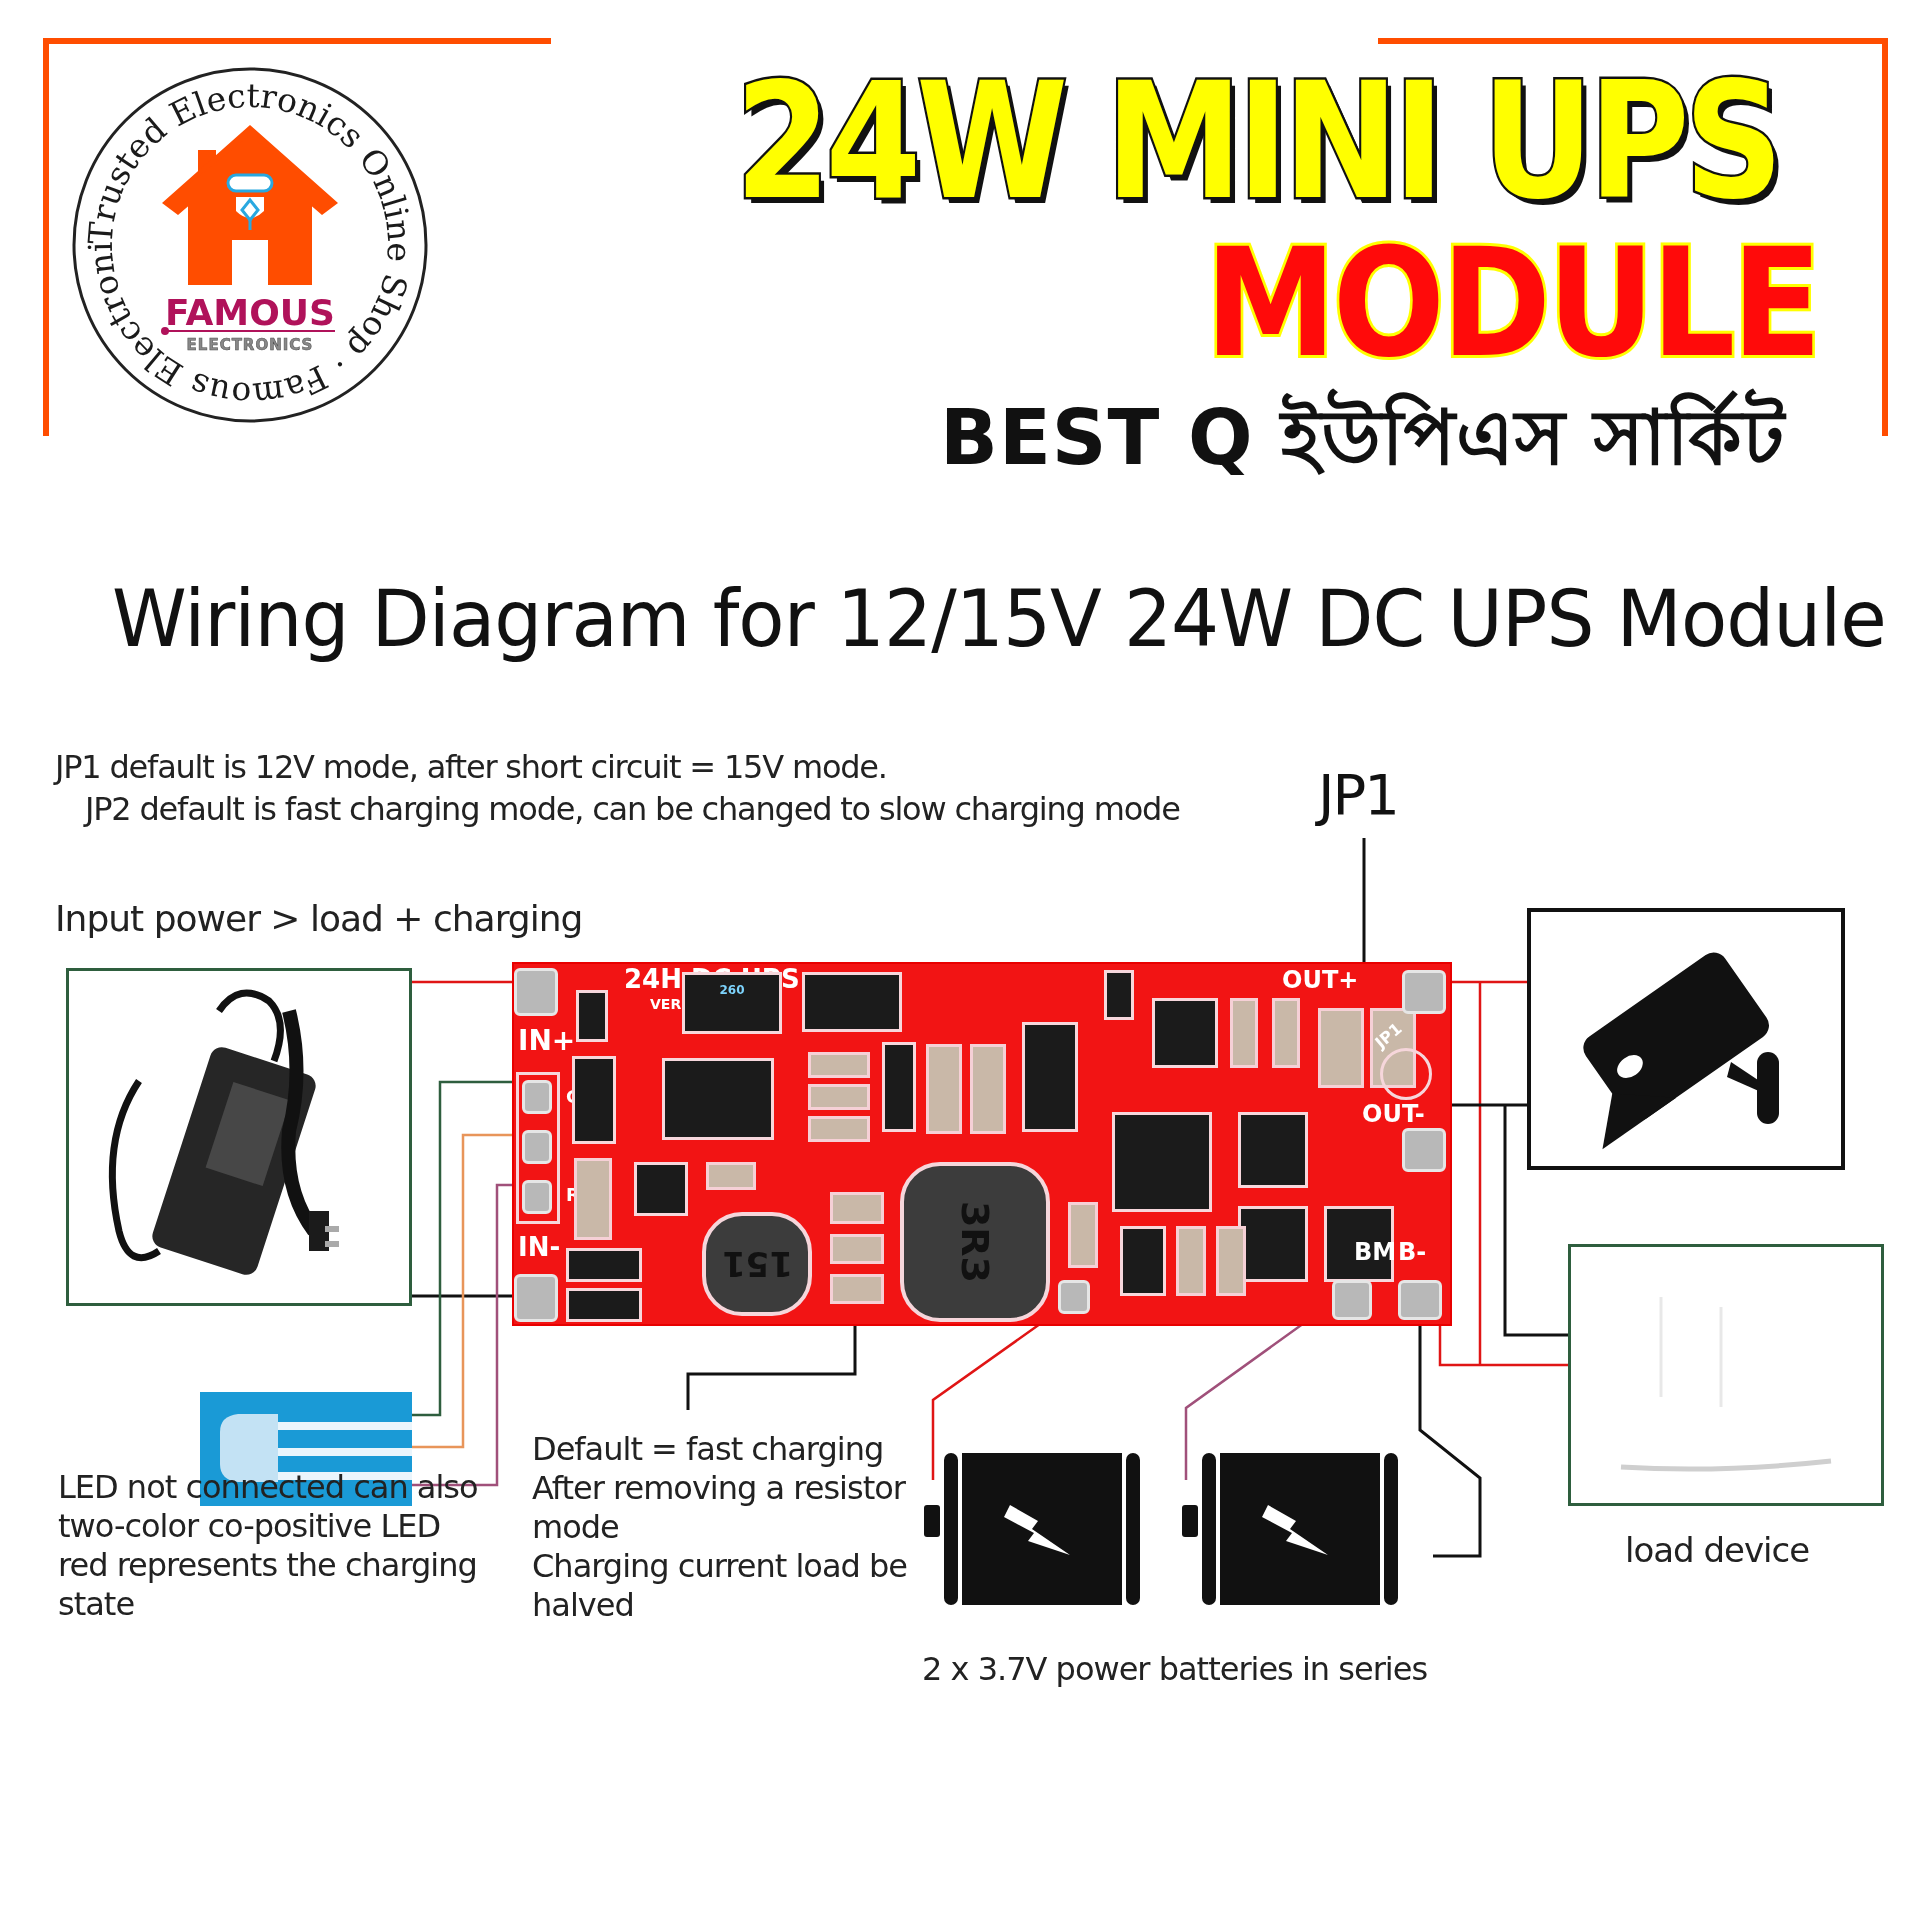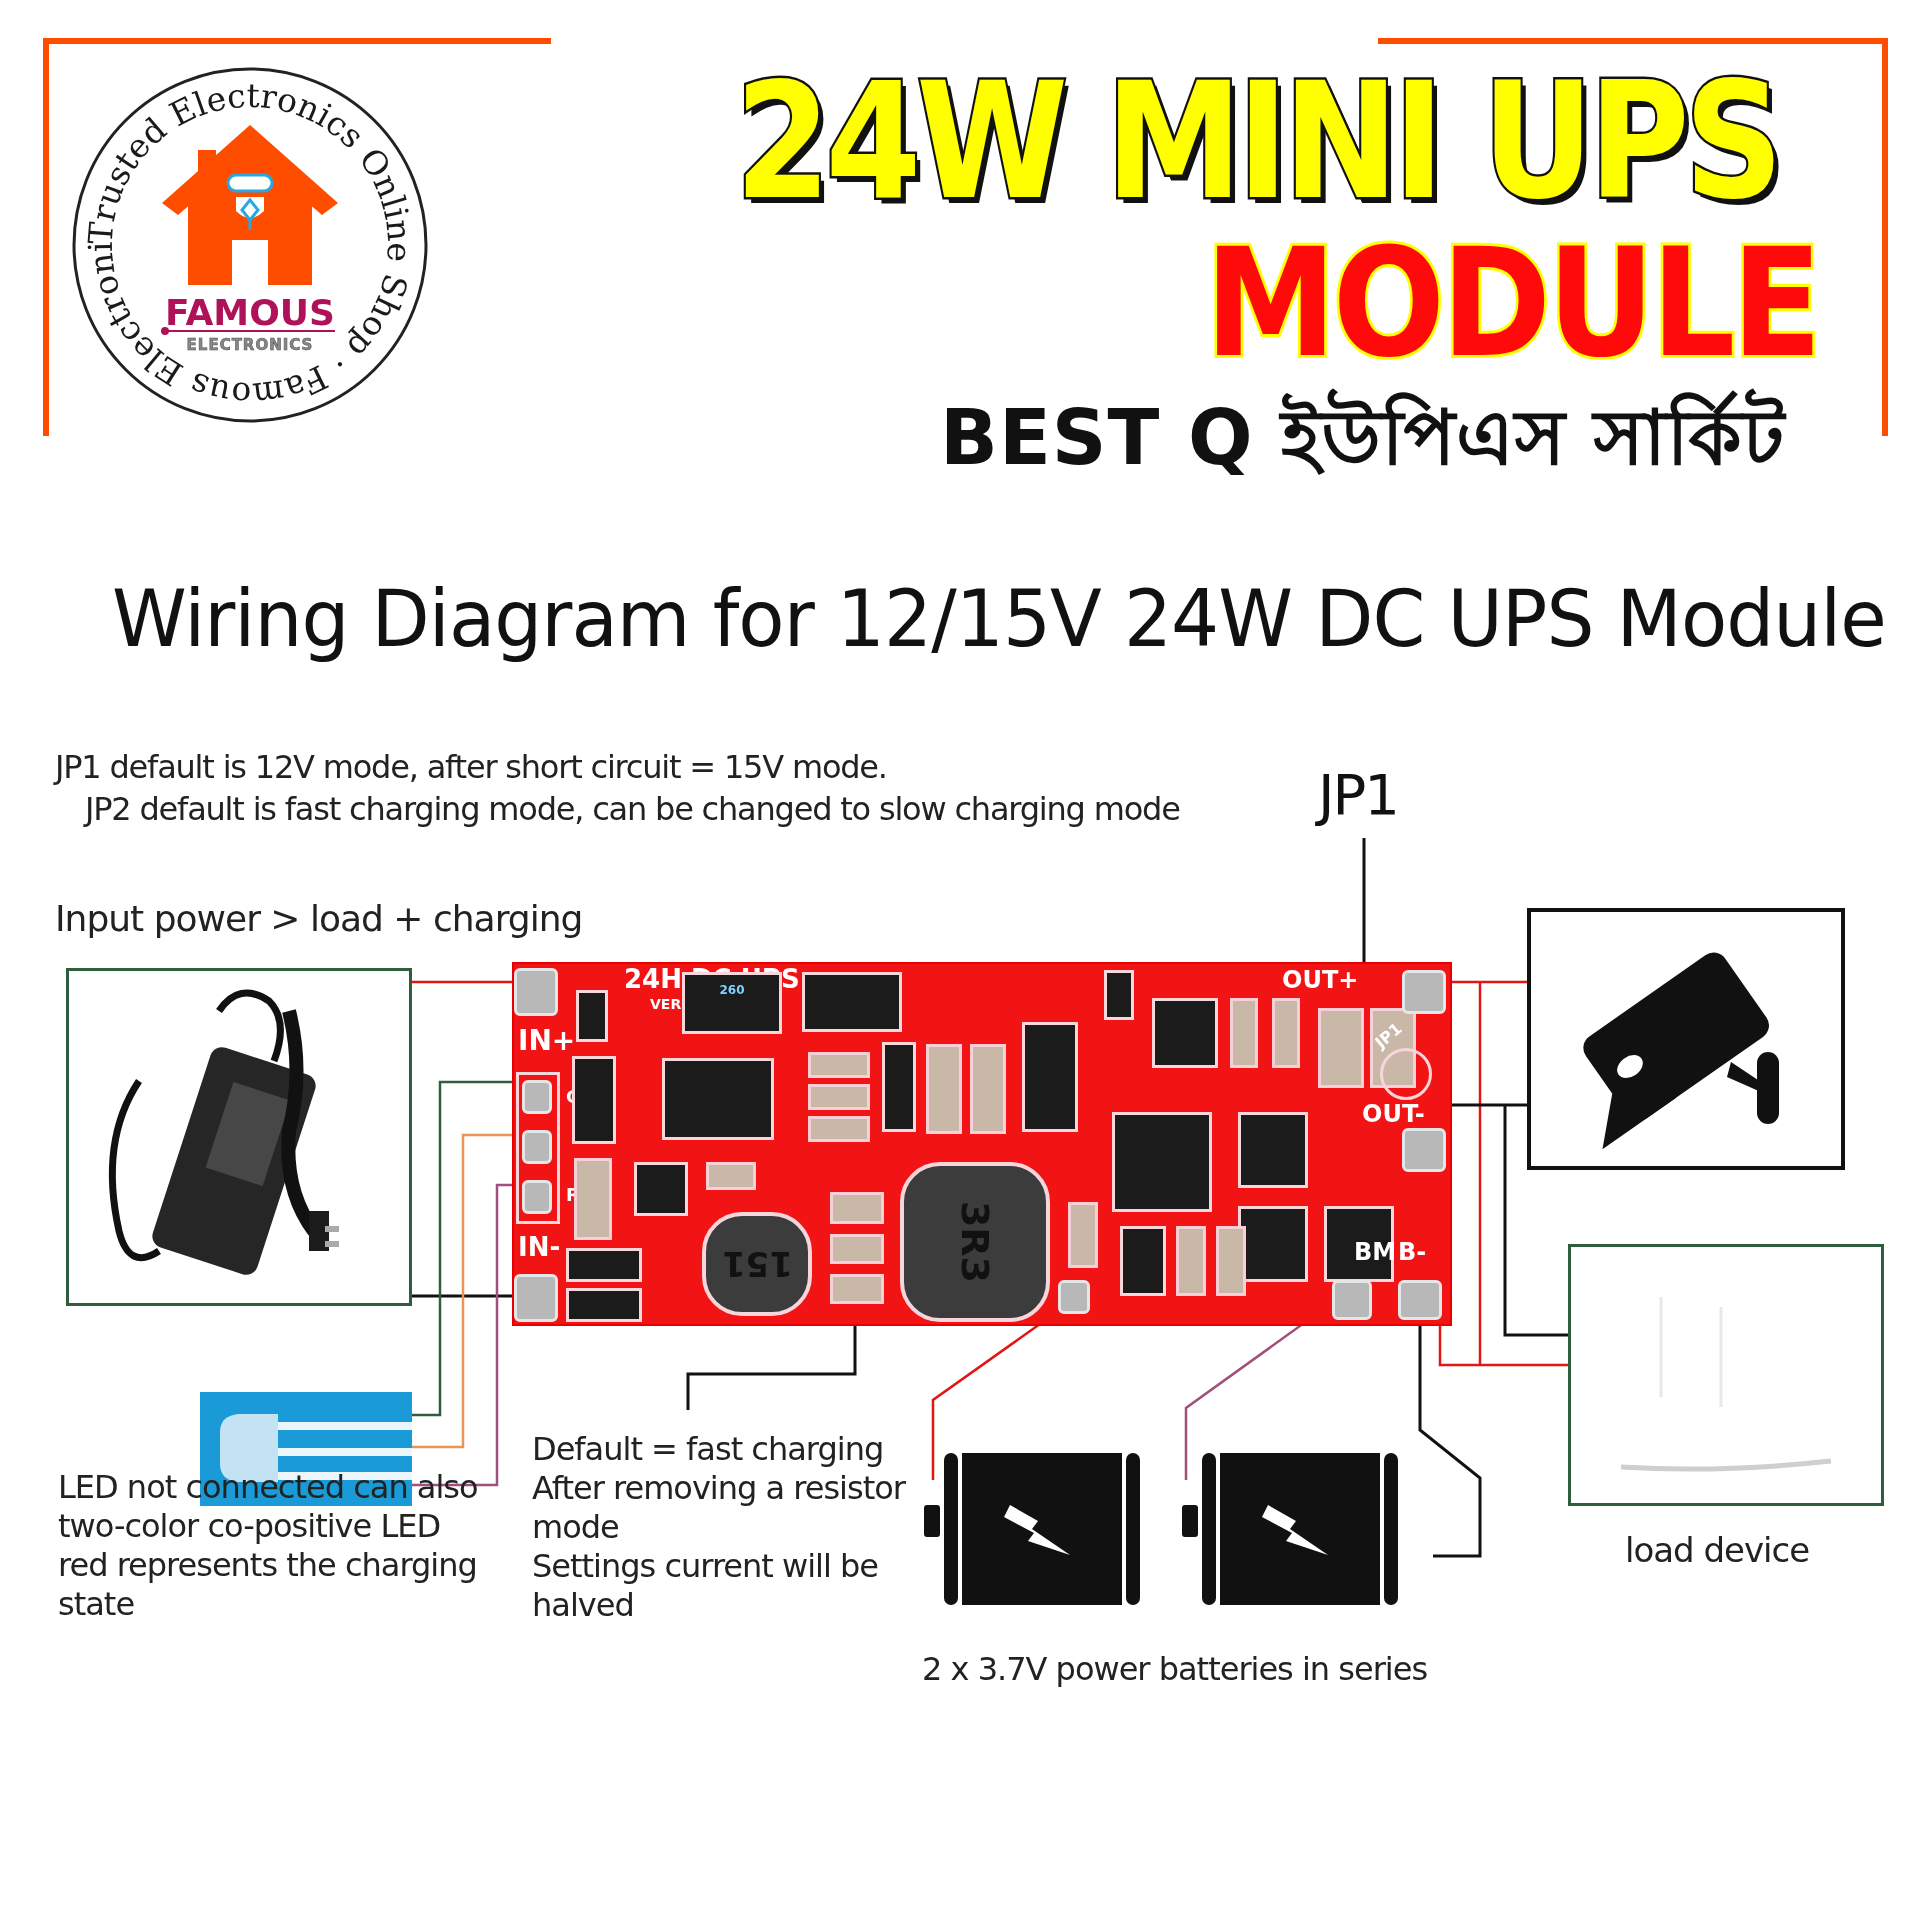--- a/index.html
+++ b/index.html
@@ -194,21 +194,21 @@
   <div>LED not connected can also</div>
   <div>two-color co-positive LED</div>
   <div>red represents the charging</div>
   <div>state</div>
 </div>
 
 <div class="para" style="left:532px;top:1430px;width:400px;">
   <div>Default = fast charging</div>
   <div>After removing a resistor</div>
   <div>mode</div>
-  <div>Settings current will be</div>
+  <div>Charging current load be</div>
   <div>halved</div>
 </div>
 
 <svg class="wire" style="left:920px;top:1445px;" width="500" height="170" viewBox="0 0 500 170">
   <g>
     <rect x="4" y="60" width="16" height="32" rx="3" fill="#111"></rect>
     <rect x="24" y="8" width="14" height="152" rx="7" fill="#111"></rect>
     <rect x="42" y="8" width="160" height="152" fill="#111"></rect>
     <rect x="206" y="8" width="14" height="152" rx="7" fill="#111"></rect>
     <polygon points="90,60 118,76 112,84 150,110 108,96 114,88 84,72" fill="#fff"></polygon>

